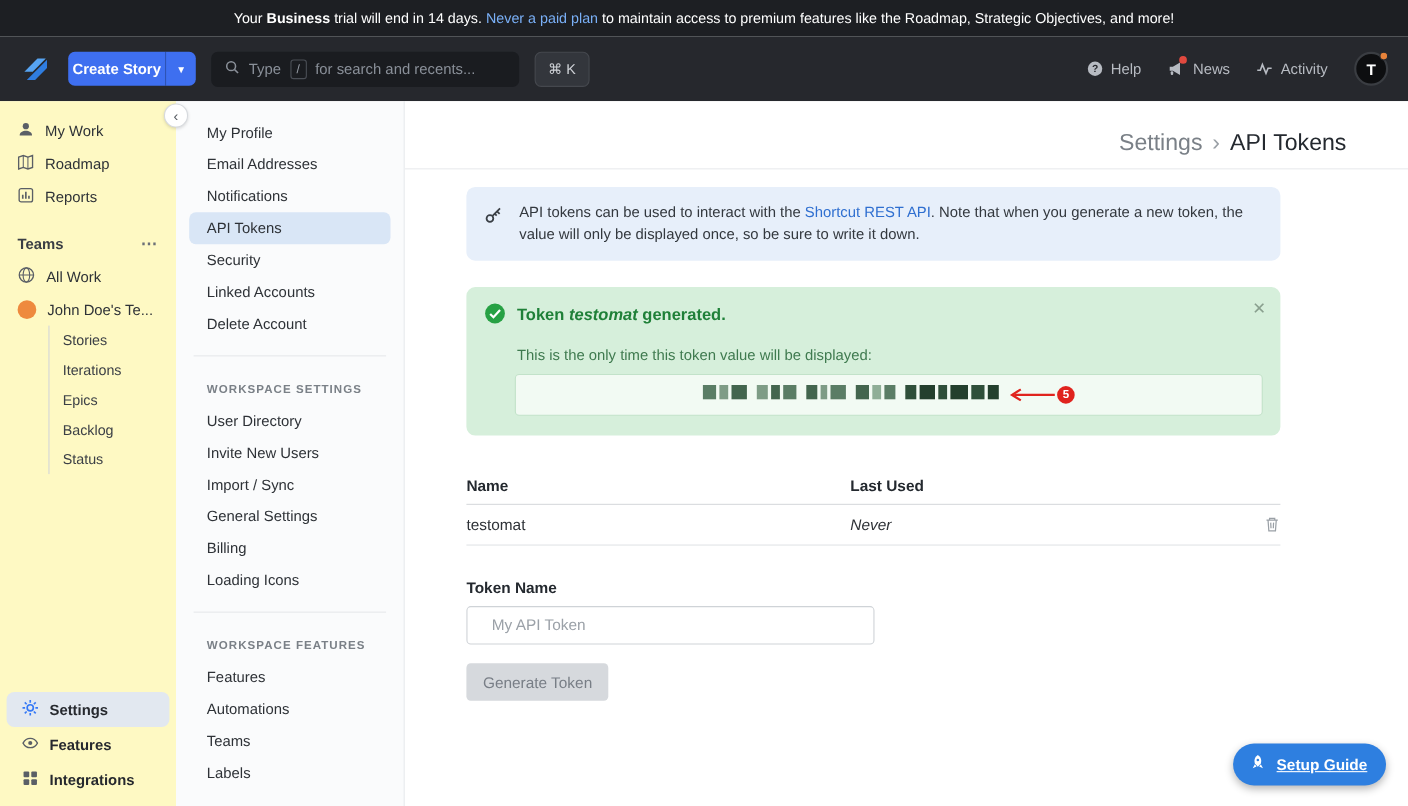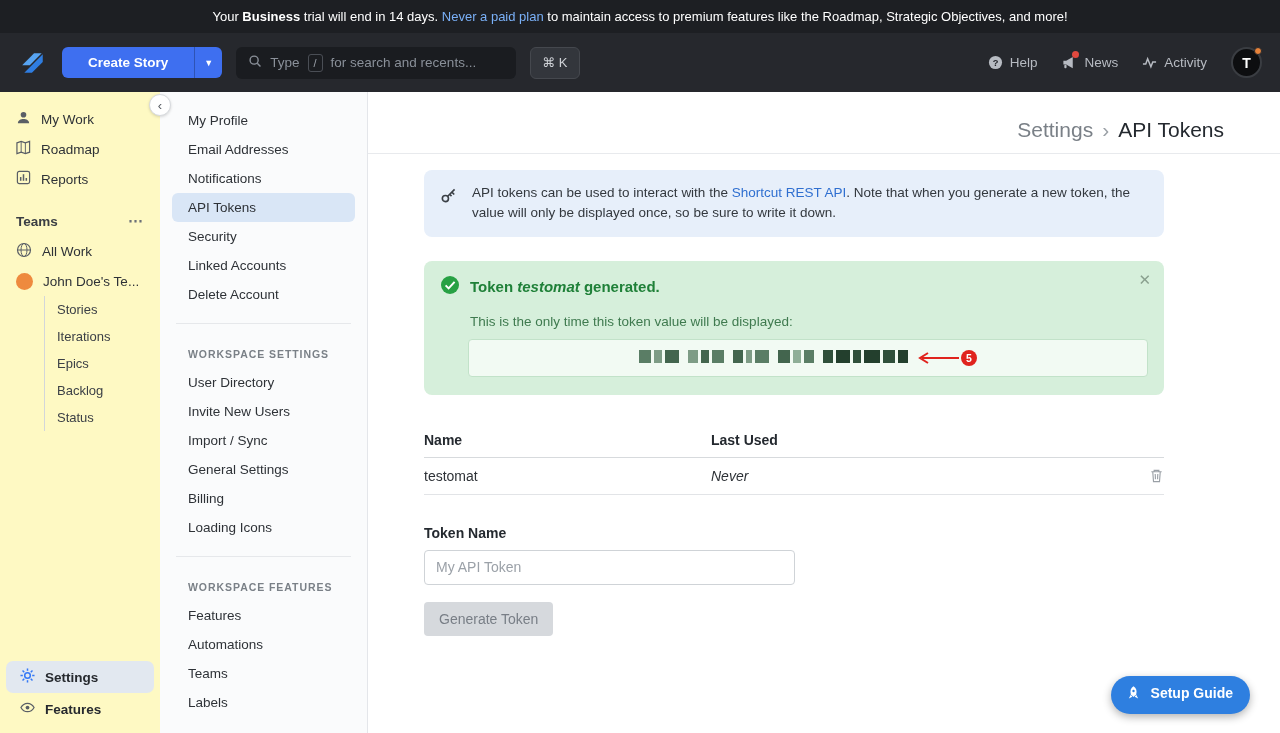--- a/index.html
+++ b/index.html
@@ -8,21 +8,21 @@
 
   
   .banner { height:33px; background:#1d1f23; color:#fff; display:flex; align-items:center; justify-content:center; font-size:13px; white-space:pre-wrap; }
   .banner b { font-weight:bold; }
   .banner .banner-link { color:#7ab0f7; text-decoration:none; cursor:pointer; }
 
   
   .navbar { height:59px; background:#26282d; display:flex; align-items:center; padding:0 18px; gap:14px; }
   .logo { width:30px; height:30px; display:flex; align-items:center; justify-content:center; cursor:pointer; }
   .create-story { display:flex; align-items:stretch; background:#3e6ff0; border-radius:6px; color:#fff; font-size:13.5px; font-weight:bold; overflow:hidden; cursor:pointer; height:31px; }
-  .cs-label { display:flex; align-items:center; padding:0 26px; }
+  .cs-label { display:flex; align-items:center; padding:0 4px; }
   .cs-caret { display:flex; align-items:center; padding:0 9px; border-left:1px solid rgba(0,0,0,.25); font-size:9px; }
   .searchbox { width:280px; height:32px; background:#1a1c20; border-radius:6px; display:flex; align-items:center; gap:8px; padding:0 12px; color:#8a9099; font-size:13.5px; cursor:text; }
   .slash-key { border:1px solid #4a4e55; border-radius:3px; padding:0 5px; font-size:11px; line-height:16px; color:#9aa0a8; }
   .cmdk { height:32px; background:#33363c; border:1px solid #45484e; border-radius:6px; color:#cfd2d7; display:flex; align-items:center; padding:0 11px; font-size:13px; }
   .nav-right { margin-left:auto; display:flex; align-items:center; gap:24px; color:#b7bbc2; font-size:13.5px; }
   .nav-item { display:flex; align-items:center; gap:7px; cursor:pointer; position:relative; }
   .nav-item svg { display:block; }
   .news-dot { position:absolute; top:-4px; left:11px; width:7px; height:7px; border-radius:50%; background:#e1493f; }
   .avatar { width:31px; height:31px; border-radius:50%; background:#0d0e10; border:2px solid #3a3d42; color:#fff; font-weight:bold; font-size:14px; display:flex; align-items:center; justify-content:center; position:relative; cursor:pointer; }
   .avatar-dot { position:absolute; top:-2px; right:-2px; width:8px; height:8px; border-radius:50%; background:#e8833a; border:1px solid #26282d; }
@@ -76,32 +76,32 @@
   .gap { margin-right:9px; }
   .c1{background:#7e9c86;} .c2{background:#5a7d65;} .c3{background:#43654e;} .c4{background:#2f4f3a;} .c5{background:#8fae97;} .c6{background:#233f2d;}
   .w6{width:6px;} .w8{width:8px;} .w10{width:10px;} .w12{width:12px;} .w14{width:14px;} .w16{width:16px;}
   .arrow-note { display:flex; align-items:center; margin-left:6px; }
   .note-circle { width:16px; height:16px; border-radius:50%; background:#e0231d; color:#fff; font-size:10.5px; font-weight:bold; display:flex; align-items:center; justify-content:center; margin-left:2px; }
 
   .token-table { width:740px; margin-top:28px; }
   .t-head, .t-row { display:flex; align-items:center; }
   .t-head { padding:9px 0; border-bottom:1px solid #d7dadd; font-weight:bold; font-size:14px; color:#24292f; }
   .t-row { padding:10px 0; border-bottom:1px solid #e2e4e7; font-size:14px; color:#2e3237; }
-  .col-name { width:287px; }
+  .col-name { width:349px; }
   .col-used { flex:1; }
   .t-row .col-used { font-style:italic; }
   .row-trash { color:#9aa0a6; cursor:pointer; display:flex; }
 
   .form-area { margin-top:30px; }
   .form-label { font-weight:bold; font-size:14px; color:#24292f; margin-bottom:9px; }
-  .token-input { width:371px; height:35px; border:1px solid #cfd3d7; border-radius:4px; padding:0 11px; font-size:14px; font-family:"Liberation Sans", sans-serif; color:#24292f; outline:none; }
+  .token-input { width:371px; height:35px; border:1px solid #cfd3d7; border-radius:4px; padding:0 22px; font-size:14px; font-family:"Liberation Sans", sans-serif; color:#24292f; outline:none; }
   .token-input::placeholder { color:#9ba1a8; }
   .generate-btn { margin-top:17px; background:#d6d9dd; color:#787e86; border:none; border-radius:4px; padding:9px 15px; font-size:14px; font-family:"Liberation Sans", sans-serif; cursor:pointer; }
 
-  .setup-guide { position:absolute; right:30px; bottom:19px; background:#2e7fe0; color:#fff; font-weight:bold; font-size:14px; border-radius:20px; padding:9px 17px 9px 14px; display:flex; align-items:flex-start; gap:9px; box-shadow:0 3px 8px rgba(0,0,0,.3); cursor:pointer; }
+  .setup-guide { position:absolute; right:20px; bottom:19px; background:#2e7fe0; color:#fff; font-weight:bold; font-size:14px; border-radius:20px; padding:9px 17px 9px 14px; display:flex; align-items:center; gap:9px; box-shadow:0 3px 8px rgba(0,0,0,.3); cursor:pointer;text-decoration:underline; }
 </style>
 </head>
 <body>
 
 <div class="banner">
   <span>Your </span><b>Business</b><span> trial will end in 14 days. </span><a class="banner-link">Never a paid plan</a><span> to maintain access to premium features like the Roadmap, Strategic Objectives, and more!</span>
 </div>
 
 <div class="navbar">
   <div class="logo">
@@ -231,20 +231,29 @@
               </g>
             </svg></span>
         <span>Settings</span>
       </div>
       <div class="side-item">
         <span><svg width="15" height="15" viewBox="0 0 16 16">
               <path d="M1 8s2.5-4.5 7-4.5S15 8 15 8s-2.5 4.5-7 4.5S1 8 1 8z" fill="none" stroke="currentColor" stroke-width="1.3"></path>
               <circle cx="8" cy="8" r="2" fill="currentColor"></circle>
             </svg></span>
         <span>Features</span>
+      </div>
+      <div class="side-item">
+        <span><svg width="15" height="15" viewBox="0 0 16 16" fill="currentColor">
+              <rect x="1.5" y="1.5" width="5.5" height="5.5" rx="1"></rect>
+              <rect x="9" y="1.5" width="5.5" height="5.5" rx="1"></rect>
+              <rect x="1.5" y="9" width="5.5" height="5.5" rx="1"></rect>
+              <rect x="9" y="9" width="5.5" height="5.5" rx="1"></rect>
+            </svg></span>
+        <span>Integrations</span>
       </div>
     </div>
   </div>
 
   <div class="collapse-btn">‹</div>
 
   <div class="settings-nav">
     <div class="snav-item">My Profile</div>
     <div class="snav-item">Email Addresses</div>
     <div class="snav-item">Notifications</div>

